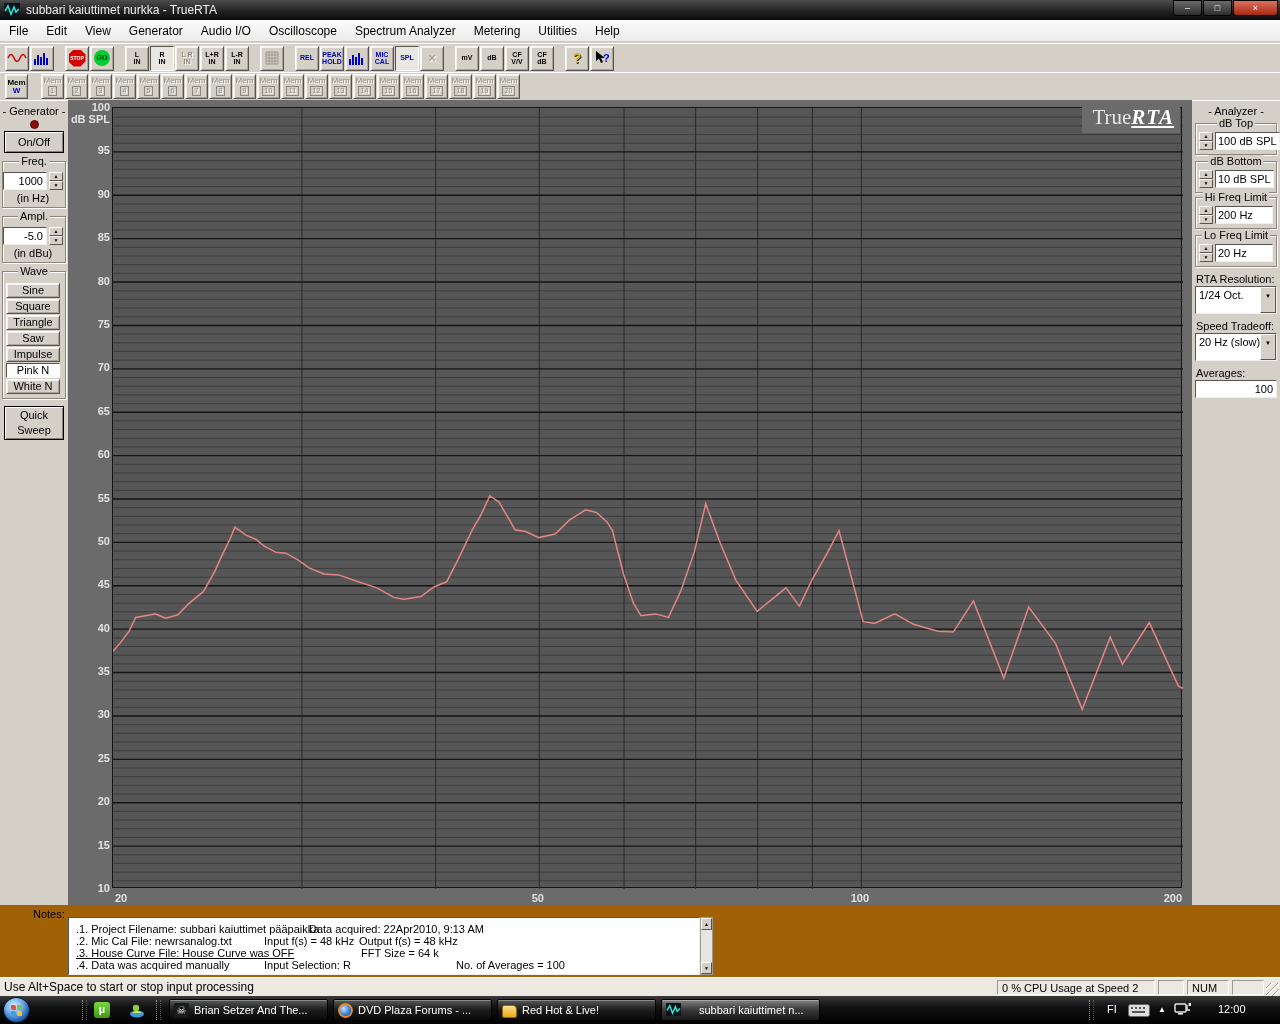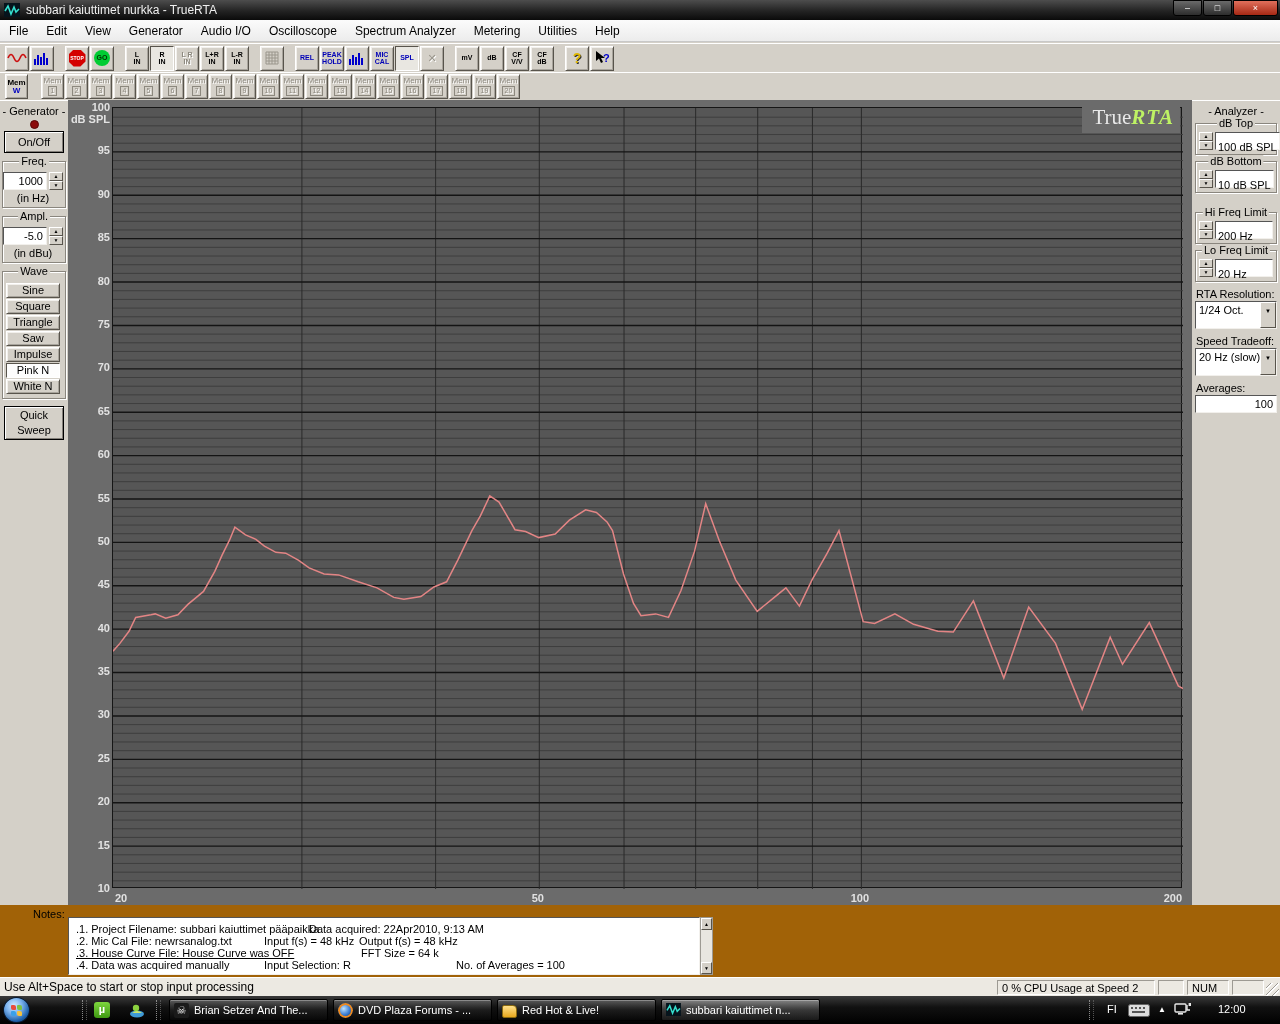--- a/index.html
+++ b/index.html
@@ -77,29 +77,29 @@
   #plot{position:absolute;left:44px;top:7px;width:1070px;height:781px;background:#565656;
     border:1px solid #161616;}
   #plot svg{position:absolute;left:0;top:0;}
   .ylab{position:absolute;width:40px;text-align:right;font-size:11px;font-weight:bold;color:#e2e2e2;}
   .xlab{position:absolute;top:792px;font-size:11px;font-weight:bold;color:#e2e2e2;}
   #ylab-unit{position:absolute;left:2px;top:13px;width:40px;text-align:right;
     font-size:11px;font-weight:bold;color:#e2e2e2;}
   #logo{position:absolute;right:12px;top:4px;background:#6b6b6b;padding:1px 6px 3px 10px;
     font-family:"Liberation Serif",serif;font-size:21px;}
   #logo .lt{color:#e8e8e8;}
-  #logo .lr{color:#bef264;font-weight:bold;font-style:italic;letter-spacing:1px;}
+  #logo .lr{color:#ffffff;font-weight:bold;font-style:italic;letter-spacing:1px;text-decoration:underline;}
 
   
   #anpanel{position:absolute;left:1192px;top:100px;width:88px;height:877px;background:#d4d0c8;
     border-top:1px solid #fff;font-size:11px;}
   #anpanel .grpbox{margin:6px 3px 0 3px;padding:8px 3px 4px 3px;}
   .anrow{display:flex;align-items:center;}
   .anrow .spincol{margin:0 2px 0 0;}
-  .anrow .field{flex:1;white-space:nowrap;padding:7px 2px;}
+  .anrow .field{flex:1;white-space:nowrap;padding:1px 2px;}
   .plainlab{margin:6px 0 1px 4px;font-size:11px;}
   .combo{display:flex;margin:0 3px;background:#fff;border:1px solid;border-color:#555 #f2f0ec #f2f0ec #555;height:28px;}
   .combo .cval{flex:1;font-size:11px;padding:2px 0 0 3px;white-space:nowrap;}
   .combo .cbtn{width:16px;background:#d4d0c8;border:1px solid;border-color:#fff #58544c #58544c #fff;
     font-size:6px;text-align:center;line-height:16px;color:#000;}
   #avgfield{margin:0 3px;text-align:right;}
 
   
   #notesrow{position:absolute;left:0;top:905px;width:1280px;height:72px;background:#a16207;}
   #noteslab{position:absolute;left:33px;top:3px;font-size:11px;}
@@ -131,21 +131,21 @@
     grid-template-columns:5px 5px;grid-gap:1px;}
   #orbflag div{border-radius:1px 2px 1px 2px;}
   .qgrip{position:absolute;top:4px;width:5px;height:20px;border-left:1px dotted #8a8a8a;border-right:1px dotted #555;}
   .qicon{position:absolute;top:6px;width:16px;height:16px;}
   #qi-ut{background:linear-gradient(#7ed63e,#3f9912);border-radius:3px;color:#fff;
     font-size:11px;font-weight:bold;text-align:center;line-height:15px;}
   #qi-msg{border-radius:3px;}
   .taskbtn{position:absolute;top:3px;width:159px;height:22px;border:1px solid #000;border-radius:2px;
     background:linear-gradient(rgba(130,130,130,.55),rgba(40,40,40,.55) 50%,rgba(10,10,10,.6));
     box-shadow:inset 0 1px 0 rgba(255,255,255,.3);display:flex;align-items:center;color:#fff;font-size:11px;}
-  .taskbtn.active{background:linear-gradient(rgba(190,190,190,.6),rgba(90,90,90,.55) 50%,rgba(40,40,40,.6));}
+  .taskbtn.active{background:linear-gradient(rgba(190,190,190,.6),rgba(90,90,90,.55) 50%,rgba(40,40,40,.6));gap:13px;}
   .taskbtn .tki{width:15px;height:15px;margin:0 5px 0 4px;flex:none;}
   .taskbtn .tkt{white-space:nowrap;overflow:hidden;}
   .tray{position:absolute;color:#fff;font-size:11px;top:7px;}
   #trayclock{top:7px;}
 
   svg{display:block;}
 </style>
 </head>
 <body>
 
@@ -603,21 +603,21 @@
       <div class="grplab">dB Bottom</div>
       <div class="anrow">
         <div class="spincol">
           <div class="spinbtn">▲</div>
           <div class="spinbtn">▼</div>
         </div>
         <div class="field">10 dB SPL</div>
       </div>
     </div>
 
-    <div class="grpbox" style="margin-top:19px">
+    <div class="grpbox" style="margin-top:4px">
       <div class="grplab">Hi Freq Limit</div>
       <div class="anrow">
         <div class="spincol">
           <div class="spinbtn">▲</div>
           <div class="spinbtn">▼</div>
         </div>
         <div class="field">200 Hz</div>
       </div>
     </div>
 

